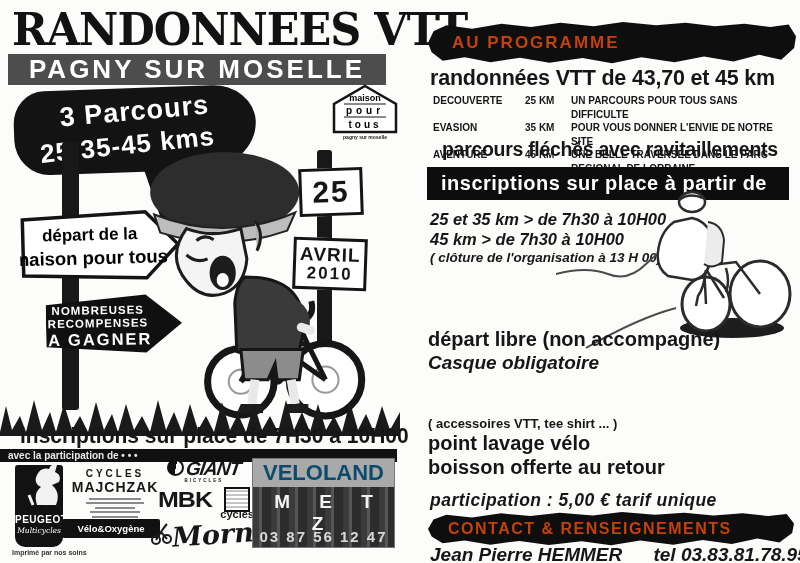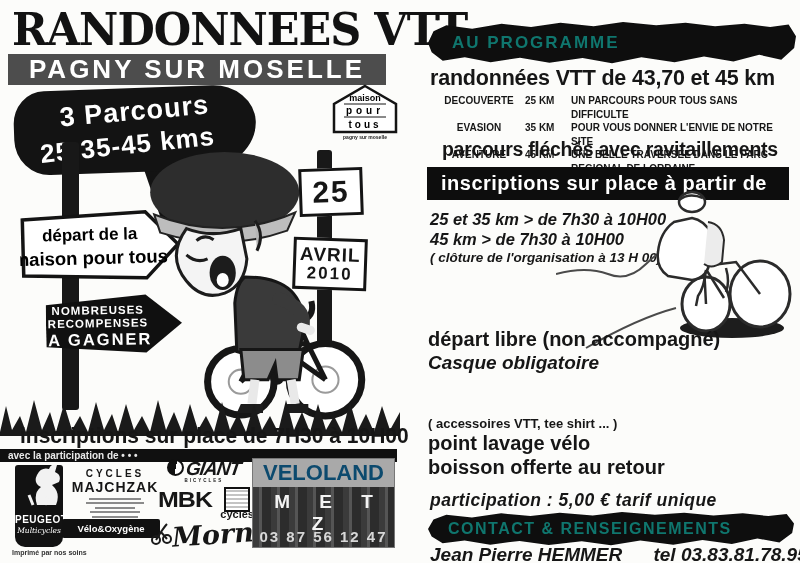--- a/index.html
+++ b/index.html
@@ -68,31 +68,31 @@
   .veloland .band{height:28px;background:#a9a9a9;color:#0c4a6e;font-weight:900;font-size:22px;
     line-height:28px;text-align:center;letter-spacing:0px;transform-origin:center;}
   .veloland .photo{position:relative;height:60px;background:
     repeating-linear-gradient(90deg,#3b3b3b 0 6px,#555 6px 9px,#2c2c2c 9px 18px);}
   .veloland .metz{position:absolute;left:0;right:0;top:4px;color:#f3f3f3;font-weight:bold;
     font-size:19px;text-align:center;letter-spacing:12px;text-indent:12px;}
   .veloland .tel{position:absolute;left:0;right:0;bottom:2px;color:#e9e9e9;font-weight:bold;
     font-size:15px;text-align:center;letter-spacing:2px;opacity:.9;}
 
   
-  .ribbon{background:#0e0e0e;color:#0f766e;}
+  .ribbon{background:#0e0e0e;color:#c2410c;}
   .ragged{clip-path:polygon(0% 50%,1.5% 22%,5% 8%,12% 16%,20% 4%,28% 12%,36% 2%,45% 10%,53% 0%,
     62% 8%,70% 2%,78% 10%,86% 4%,93% 12%,98% 6%,100% 34%,99.5% 62%,96% 90%,90% 78%,83% 94%,
     75% 82%,67% 96%,58% 84%,50% 98%,42% 86%,33% 97%,25% 85%,17% 96%,10% 84%,4% 92%,1% 72%);}
   .ribbon1{left:428px;top:22px;width:368px;height:42px;}
   .ribbon1 .t{position:absolute;left:24px;top:50%;transform:translateY(-50%);
     font-size:17px;font-weight:bold;letter-spacing:2px;}
   .prog-heading{left:430px;top:66px;width:365px;font-size:21.5px;font-weight:bold;letter-spacing:-0.2px;}
   .routes{left:433px;top:94px;width:360px;font-size:10px;font-weight:bold;line-height:13.5px;}
   .route-row{display:flex;}
-  .route-row .n{width:92px;flex:none;text-align:center;}
+  .route-row .n{width:92px;flex:none;}
   .route-row .k{width:46px;flex:none;}
   .route-row .d{width:222px;}
   .fleches{left:406px;top:138px;font-size:19.5px;font-weight:bold;letter-spacing:-0.3px;margin-left:36px;}
   .banner2{left:427px;top:167px;width:362px;height:33px;background:#0d0d0d;color:#fff;
     font-size:20px;font-weight:bold;line-height:33px;padding-left:14px;box-sizing:border-box;letter-spacing:.5px;}
   .time1{left:430px;top:210px;font-size:16.5px;font-weight:bold;font-style:italic;}
   .time2{left:430px;top:230px;font-size:16.5px;font-weight:bold;font-style:italic;}
   .cloture{left:430px;top:250px;font-size:13.5px;font-weight:bold;font-style:italic;}
   .sketch{left:556px;top:178px;width:244px;height:172px;z-index:0;}
   .info{font-weight:bold;z-index:1;}

